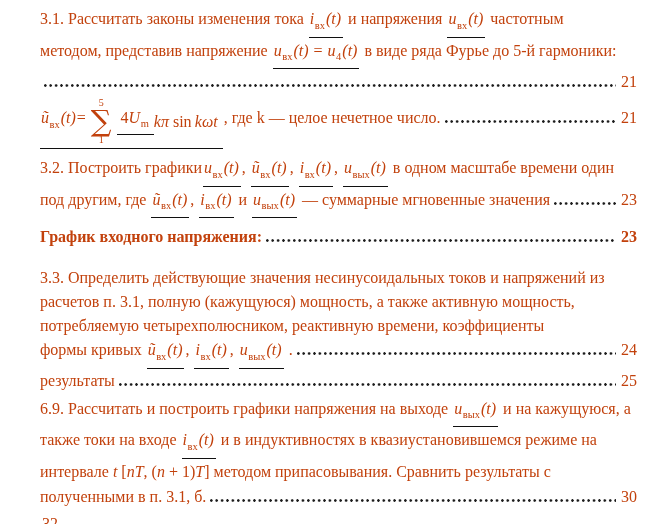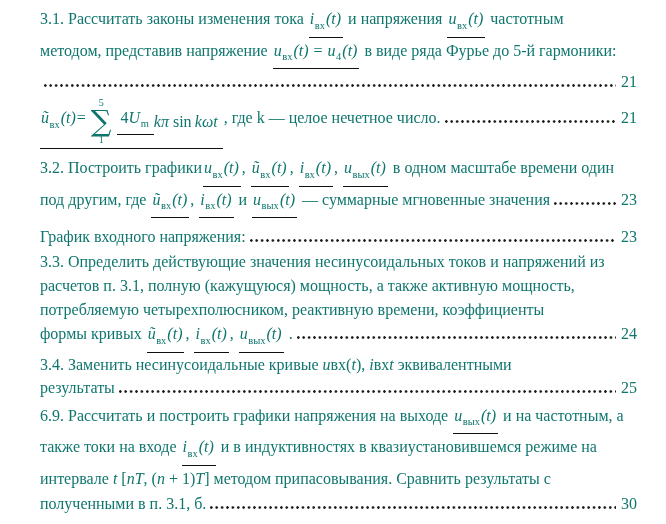--- a/index.html
+++ b/index.html
@@ -2,21 +2,21 @@
 <html><head>
 <meta charset="utf-8">
 <style>
   html, body { margin: 0; padding: 0; background: #ffffff; }
   .page {
     position: relative;
     width: 666px; height: 524px;
     box-sizing: border-box;
     padding: 6px 29px 0 40px;
     background: #ffffff;
-    color: #0f766e;
+    color: #c2410c;
     font-family: "Liberation Serif", "DejaVu Serif", serif;
     font-size: 16px;
     line-height: 26px;
     overflow: hidden;
   }
   .para { margin: 0; }
   .line { white-space: nowrap; }
   
   .tline { display: flex; align-items: baseline; }
   .lt { white-space: nowrap; text-align: right; }
@@ -54,22 +54,22 @@
   .fpart { line-height: 18px; }
   .sum { display: inline-flex; flex-direction: column; align-items: center; margin: 0 3px 0 4px; }
   .sigma { font-size: 29px; line-height: 27px; font-family: "DejaVu Serif", "DejaVu Sans", serif; }
   .lim { font-size: 10px; line-height: 10px; font-style: normal; }
   .frac { display: inline-flex; flex-direction: row; align-items: center; margin: 0 4px 0 2px; }
   .num { border-bottom: 1px solid #101010; padding: 0 4px 1px; line-height: 19px; }
   .den { padding-top: 1px; line-height: 18px; }
   .fline { margin: 2px 0 6px; }
   
   .p32 { margin-top: 3px; }
-  .pgraph { margin-top: 6px; }
-  .p33 { margin-top: 0; line-height: 24px; }
+  .pgraph { margin-top: 6px; font-weight: bold; }
+  .p33 { margin-top: 16px; line-height: 24px; }
   .p34 { line-height: 23px; }
   .p43 { margin-top: 4px; line-height: 25px; }
   .pconc { margin-top: 2px; }
   .bold { font-weight: bold; }
 </style>
 </head>
 <body>
 
 <div class="page">
 
@@ -121,30 +121,29 @@
     <div class="line"><span class="run">расчетов п. 3.1, полную (кажущуюся) мощность, а также активную мощность,</span></div>
     <div class="line"><span class="run">потребляемую четырехполюсником, реактивную времени, коэффициенты</span></div>
     <div class="line tline">
         <span class="lt"><span class="run">формы кривых </span><span class="mt"><span class="mi">ũ</span><span class="ms">вх</span><span class="mi">(t)</span></span><span class="run">, </span><span class="mt"><span class="mi">i</span><span class="ms">вх</span><span class="mi">(t)</span></span><span class="run">, </span><span class="mt"><span class="mi">u</span><span class="ms">вых</span><span class="mi">(t)</span></span><span class="run"> .</span></span>
         <span class="leader"></span>
         <span class="pg">24</span>
       </div>
   </div>
 
   <div class="para p34">
-    <div class="line"><span class="run">3.4. Заменить несинусоидальные кривые </span><span class="mi">u</span><span class="run">вх(</span><span class="mi">t</span><span class="run">), </span><span class="mi">i</span><span class="run">вх</span><span class="mi">t</span><span class="run"> эквивалентными</span></div>
     <div class="line tline">
         <span class="lt"><span class="run">результаты</span></span>
         <span class="leader"></span>
         <span class="pg">25</span>
       </div>
   </div>
 
   <div class="para p43">
-    <div class="line"><span class="run">6.9. Рассчитать и построить графики напряжения на выходе </span><span class="mt"><span class="mi">u</span><span class="ms">вых</span><span class="mi">(t)</span></span><span class="run"> и на частотным, а</span></div>
+    <div class="line"><span class="run">6.9. Рассчитать и построить графики напряжения на выходе </span><span class="mt"><span class="mi">u</span><span class="ms">вых</span><span class="mi">(t)</span></span><span class="run"> и на кажущуюся, а</span></div>
     <div class="line"><span class="run">также токи на входе </span><span class="mt"><span class="mi">i</span><span class="ms">вх</span><span class="mi">(t)</span></span><span class="run"> и в индуктивностях в квазиустановившемся режиме на</span></div>
     <div class="line"><span class="run">интервале </span><span class="mi">t</span><span class="run"> [</span><span class="mi">nT</span><span class="run">, (</span><span class="mi">n</span><span class="run"> + 1)</span><span class="mi">T</span><span class="run">] методом припасовывания. Сравнить результаты с</span></div>
     <div class="line tline">
         <span class="lt"><span class="run">полученными в п. 3.1, б. </span></span>
         <span class="leader"></span>
         <span class="pg">30</span>
       </div>
   </div>
 
   <div class="line tline pconc">

